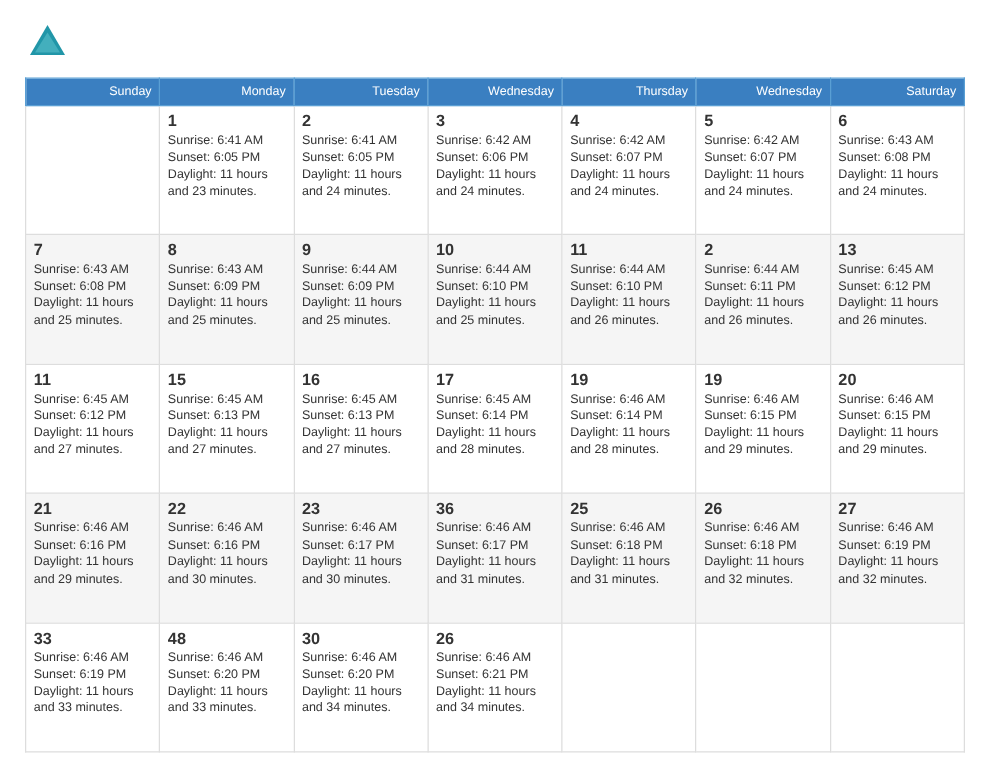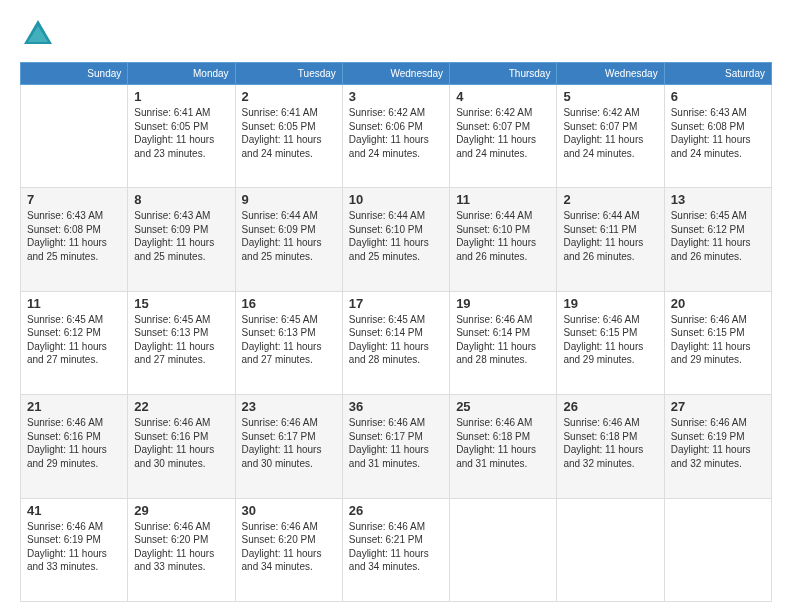--- a/index.html
+++ b/index.html
@@ -299,27 +299,27 @@
           </td>
           <td>
             <div class="day-num">27</div>
             <div class="cell-text" style="white-space: pre-line;">Sunrise: 6:46 AM
 Sunset: 6:19 PM
 Daylight: 11 hours and 32 minutes.</div>
           </td>
         </tr>
         <tr>
           <td>
-            <div class="day-num">41</div>
+            <div class="day-num">33</div>
             <div class="cell-text" style="white-space: pre-line;">Sunrise: 6:46 AM
 Sunset: 6:19 PM
 Daylight: 11 hours and 33 minutes.</div>
           </td>
           <td>
-            <div class="day-num">29</div>
+            <div class="day-num">48</div>
             <div class="cell-text" style="white-space: pre-line;">Sunrise: 6:46 AM
 Sunset: 6:20 PM
 Daylight: 11 hours and 33 minutes.</div>
           </td>
           <td>
             <div class="day-num">30</div>
             <div class="cell-text" style="white-space: pre-line;">Sunrise: 6:46 AM
 Sunset: 6:20 PM
 Daylight: 11 hours and 34 minutes.</div>
           </td>

